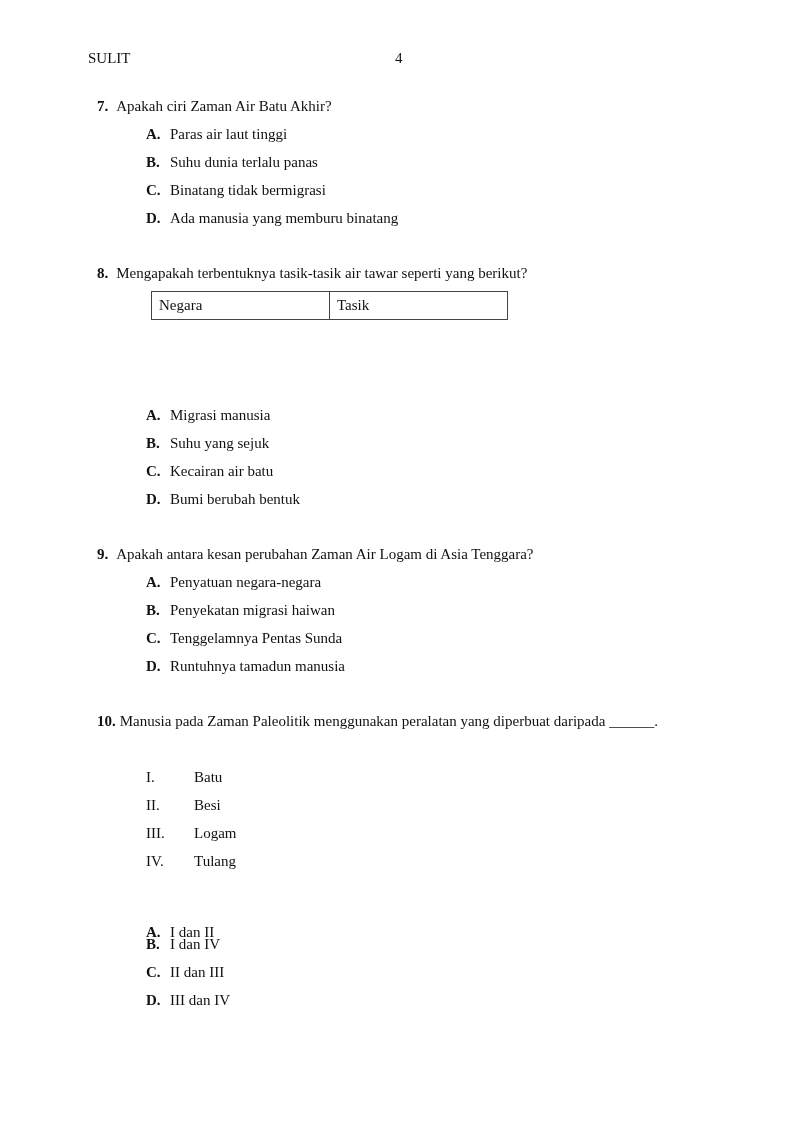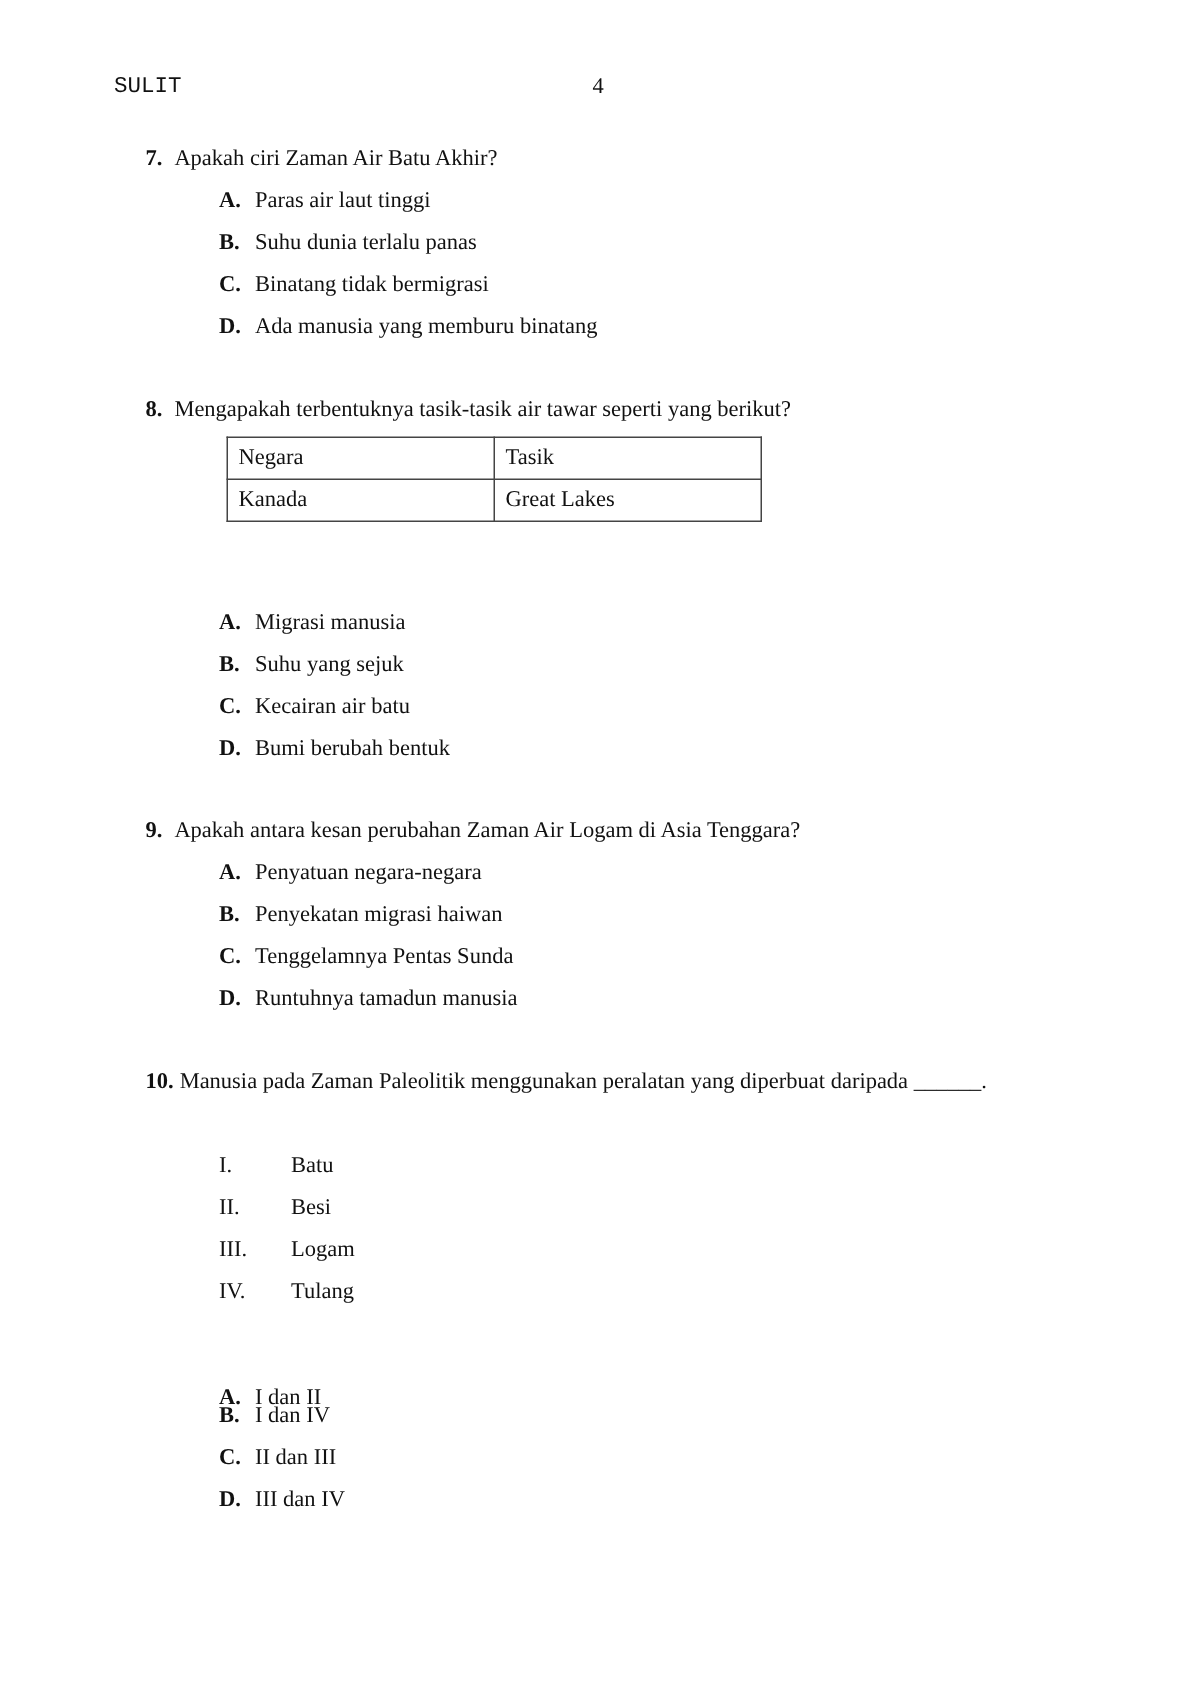--- a/index.html
+++ b/index.html
@@ -2,21 +2,21 @@
 <html><head>
 <meta charset="utf-8">
 <style>
   html, body { margin:0; padding:0; background:#ffffff; }
   body {
     width:800px; height:1131px; position:relative; overflow:hidden;
     font-family:"Liberation Serif", "DejaVu Serif", serif;
     color:#111; font-size:15px;
   }
   .abs { position:absolute; white-space:nowrap; line-height:18px; }
-  .hdr-left { left:76px; top:49px;font-family:Liberation Mono, monospace; }
+  .hdr-left { left:88px; top:49px; }
   .hdr-num { left:395px; top:49px; }
   .qnum { font-weight:bold; }
   .q { left:97px; }
   .qtext { margin-left:8px; }
   .opt { left:146px; }
   .opt .letter { font-weight:bold; display:inline-block; width:24px; }
   table.tbl {
     position:absolute; left:151px; top:291px;
     border-collapse:collapse; font-size:15px;
   }
@@ -45,24 +45,20 @@
 
 <div class="abs q" style="top:264px;">
   <span class="qnum">8.</span><span class="qtext">Mengapakah terbentuknya tasik-tasik air tawar seperti yang berikut?</span>
 </div>
 <table class="tbl">
   <tbody>
       <tr>
     <th class="c1">Negara</th>
     <th class="c2">Tasik</th>
   </tr>
-  <tr>
-    <td>Kanada</td>
-    <td>Great Lakes</td>
-  </tr>
 </tbody>
   </table>
 <div class="abs opt" style="top:406px;"><span class="letter">A.</span><span>Migrasi manusia</span></div>
 <div class="abs opt" style="top:434px;"><span class="letter">B.</span><span>Suhu yang sejuk</span></div>
 <div class="abs opt" style="top:462px;"><span class="letter">C.</span><span>Kecairan air batu</span></div>
 <div class="abs opt" style="top:490px;"><span class="letter">D.</span><span>Bumi berubah bentuk</span></div>
 
 <div class="abs q" style="top:545px;">
   <span class="qnum">9.</span><span class="qtext">Apakah antara kesan perubahan Zaman Air Logam di Asia Tenggara?</span>
 </div>

